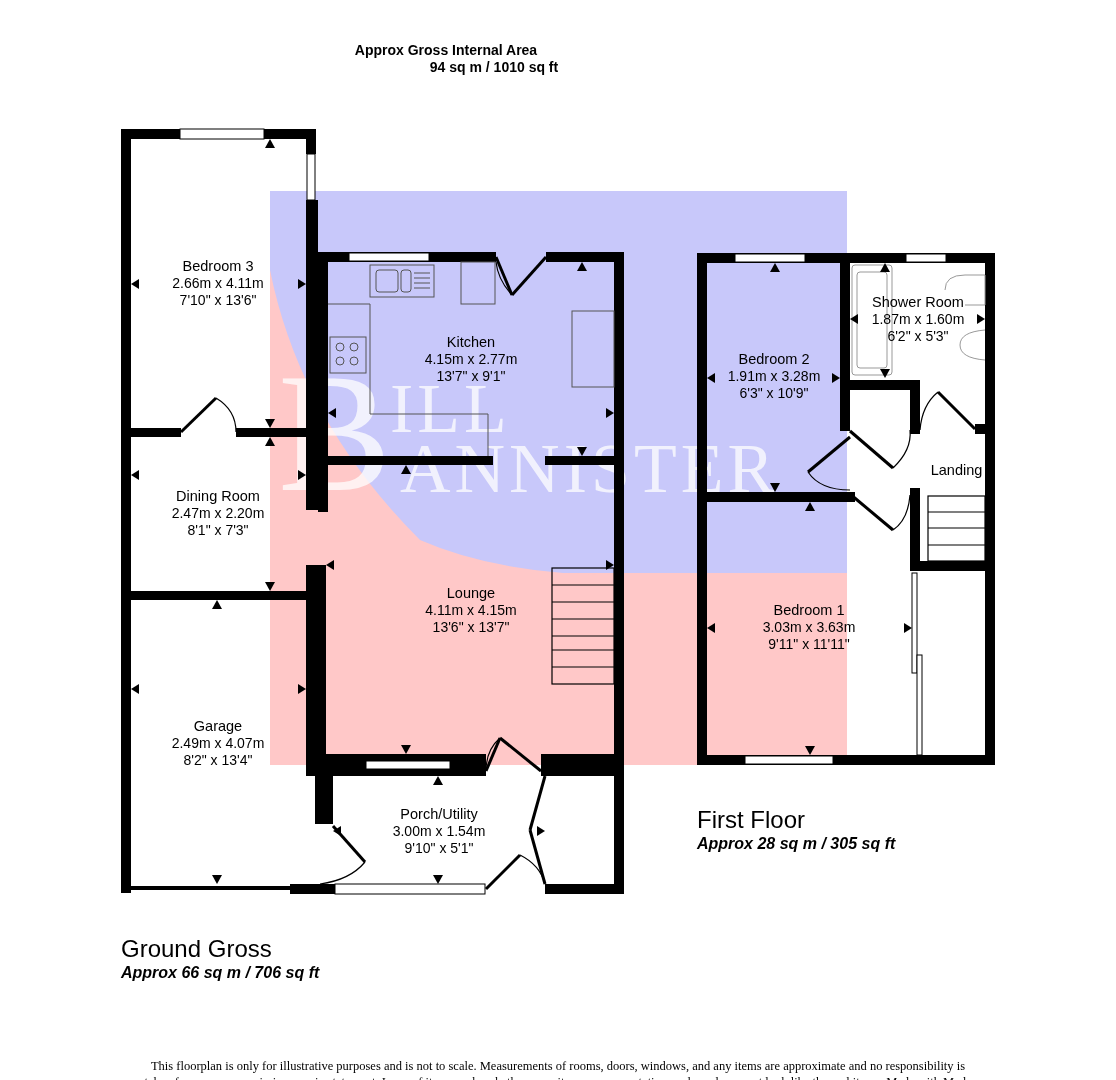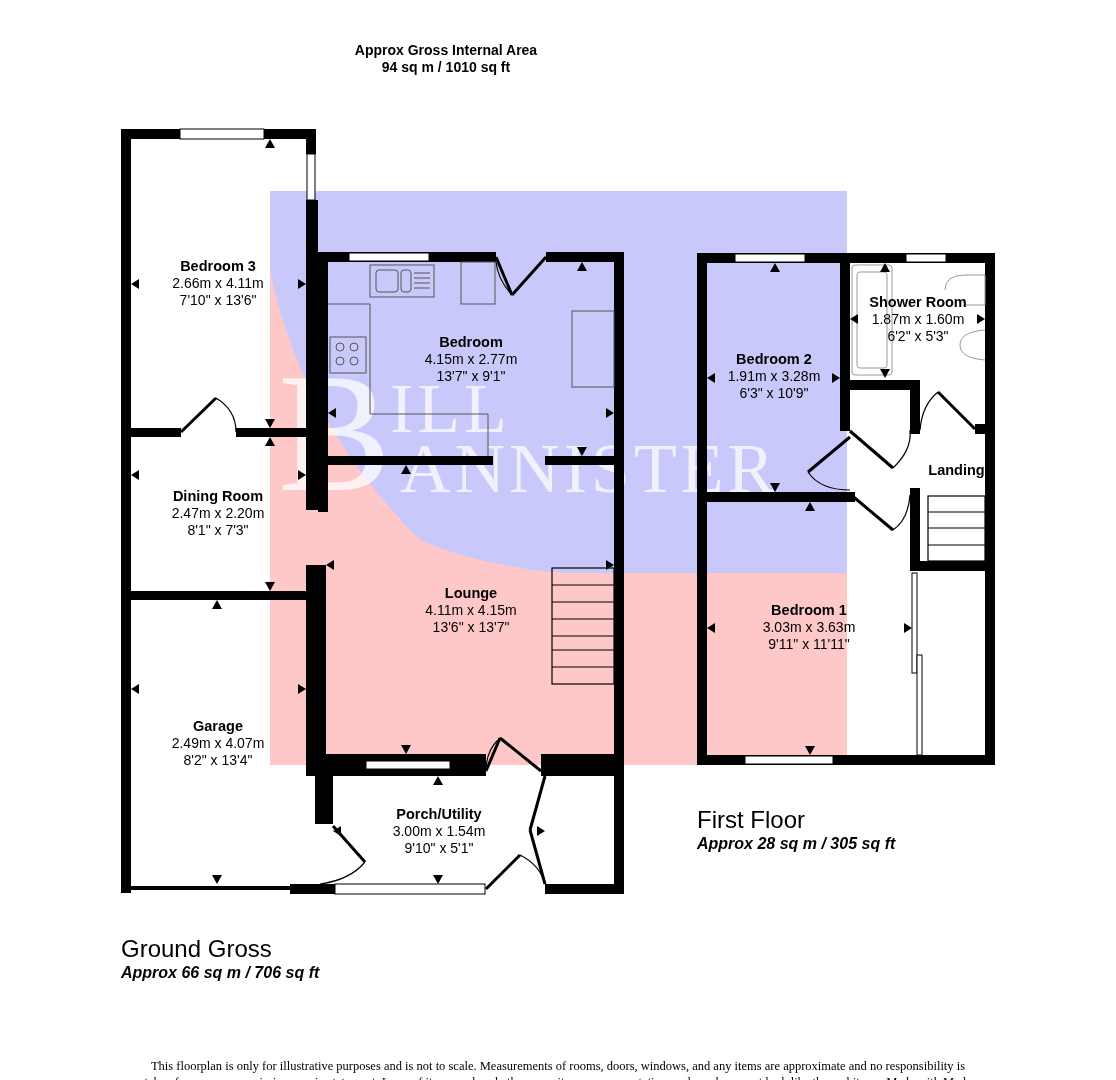--- a/index.html
+++ b/index.html
@@ -1,30 +1,30 @@
 <!DOCTYPE html>
 <html><head>
 <meta charset="utf-8">
 <style>
   html, body { margin:0; padding:0; background:#ffffff; }
   body { width:1116px; height:1080px; position:relative; overflow:hidden; font-family:"Liberation Sans", sans-serif; color:#000; }
   .abs { position:absolute; }
   .title { left:0; width:892px; text-align:center; font-weight:bold; font-size:14px; line-height:17px; }
   svg.plan { position:absolute; left:0; top:0; }
   .label { position:absolute; text-align:center; font-size:14px; line-height:17px; white-space:nowrap; transform:translateX(-50%); }
-  .label .nm { font-weight:bold; font-size:14.5px; }
+  .label .nm { font-weight:normal; font-size:14.5px; }
   .floor-name { font-size:24px; }
   .floor-area { font-weight:bold; font-size:16px;font-style:italic; }
   .disclaimer { left:140px; width:836px; text-align:center; font-size:12.5px; line-height:16px; }
 </style>
 </head>
 <body>
 
 <div class="abs title" style="top:42px;">Approx Gross Internal Area</div>
-<div class="abs title" style="top:59px;">94 sq m / 1010 sq ft</div>
+<div class="abs title" style="top:59px;padding-left:48px;">94 sq m / 1010 sq ft</div>
 
 <svg class="plan" width="1116" height="1080" viewBox="0 0 1116 1080">
 
   <g opacity="1">
     <rect x="270" y="191" width="577" height="382" fill="#c8c8fa"></rect>
     <rect x="270" y="573" width="577" height="192" fill="#ffc8c8"></rect>
     <path d="M270,270 Q300,420 420,540 Q500,575 620,575 L270,575 Z" fill="#ffc8c8"></path>
   </g>
   <g fill="#ffffff" opacity="0.75" font-family="Liberation Serif, serif">
     <text x="278" y="490" font-size="170">B</text>
@@ -210,21 +210,21 @@
     <polygon points="810,755 805,746 815,746"></polygon>
   </g>
 </svg>
 
 <div class="label" style="left:218px; top:258px;">
   <div class="nm">Bedroom 3</div>
   <div>2.66m x 4.11m</div>
   <div>7'10" x 13'6"</div>
 </div>
 <div class="label" style="left:471px; top:334px;">
-  <div class="nm">Bedroom</div>
+  <div class="nm">Kitchen</div>
   <div>4.15m x 2.77m</div>
   <div>13'7" x 9'1"</div>
 </div>
 <div class="label" style="left:218px; top:488px;">
   <div class="nm">Dining Room</div>
   <div>2.47m x 2.20m</div>
   <div>8'1" x 7'3"</div>
 </div>
 <div class="label" style="left:471px; top:585px;">
   <div class="nm">Lounge</div>

